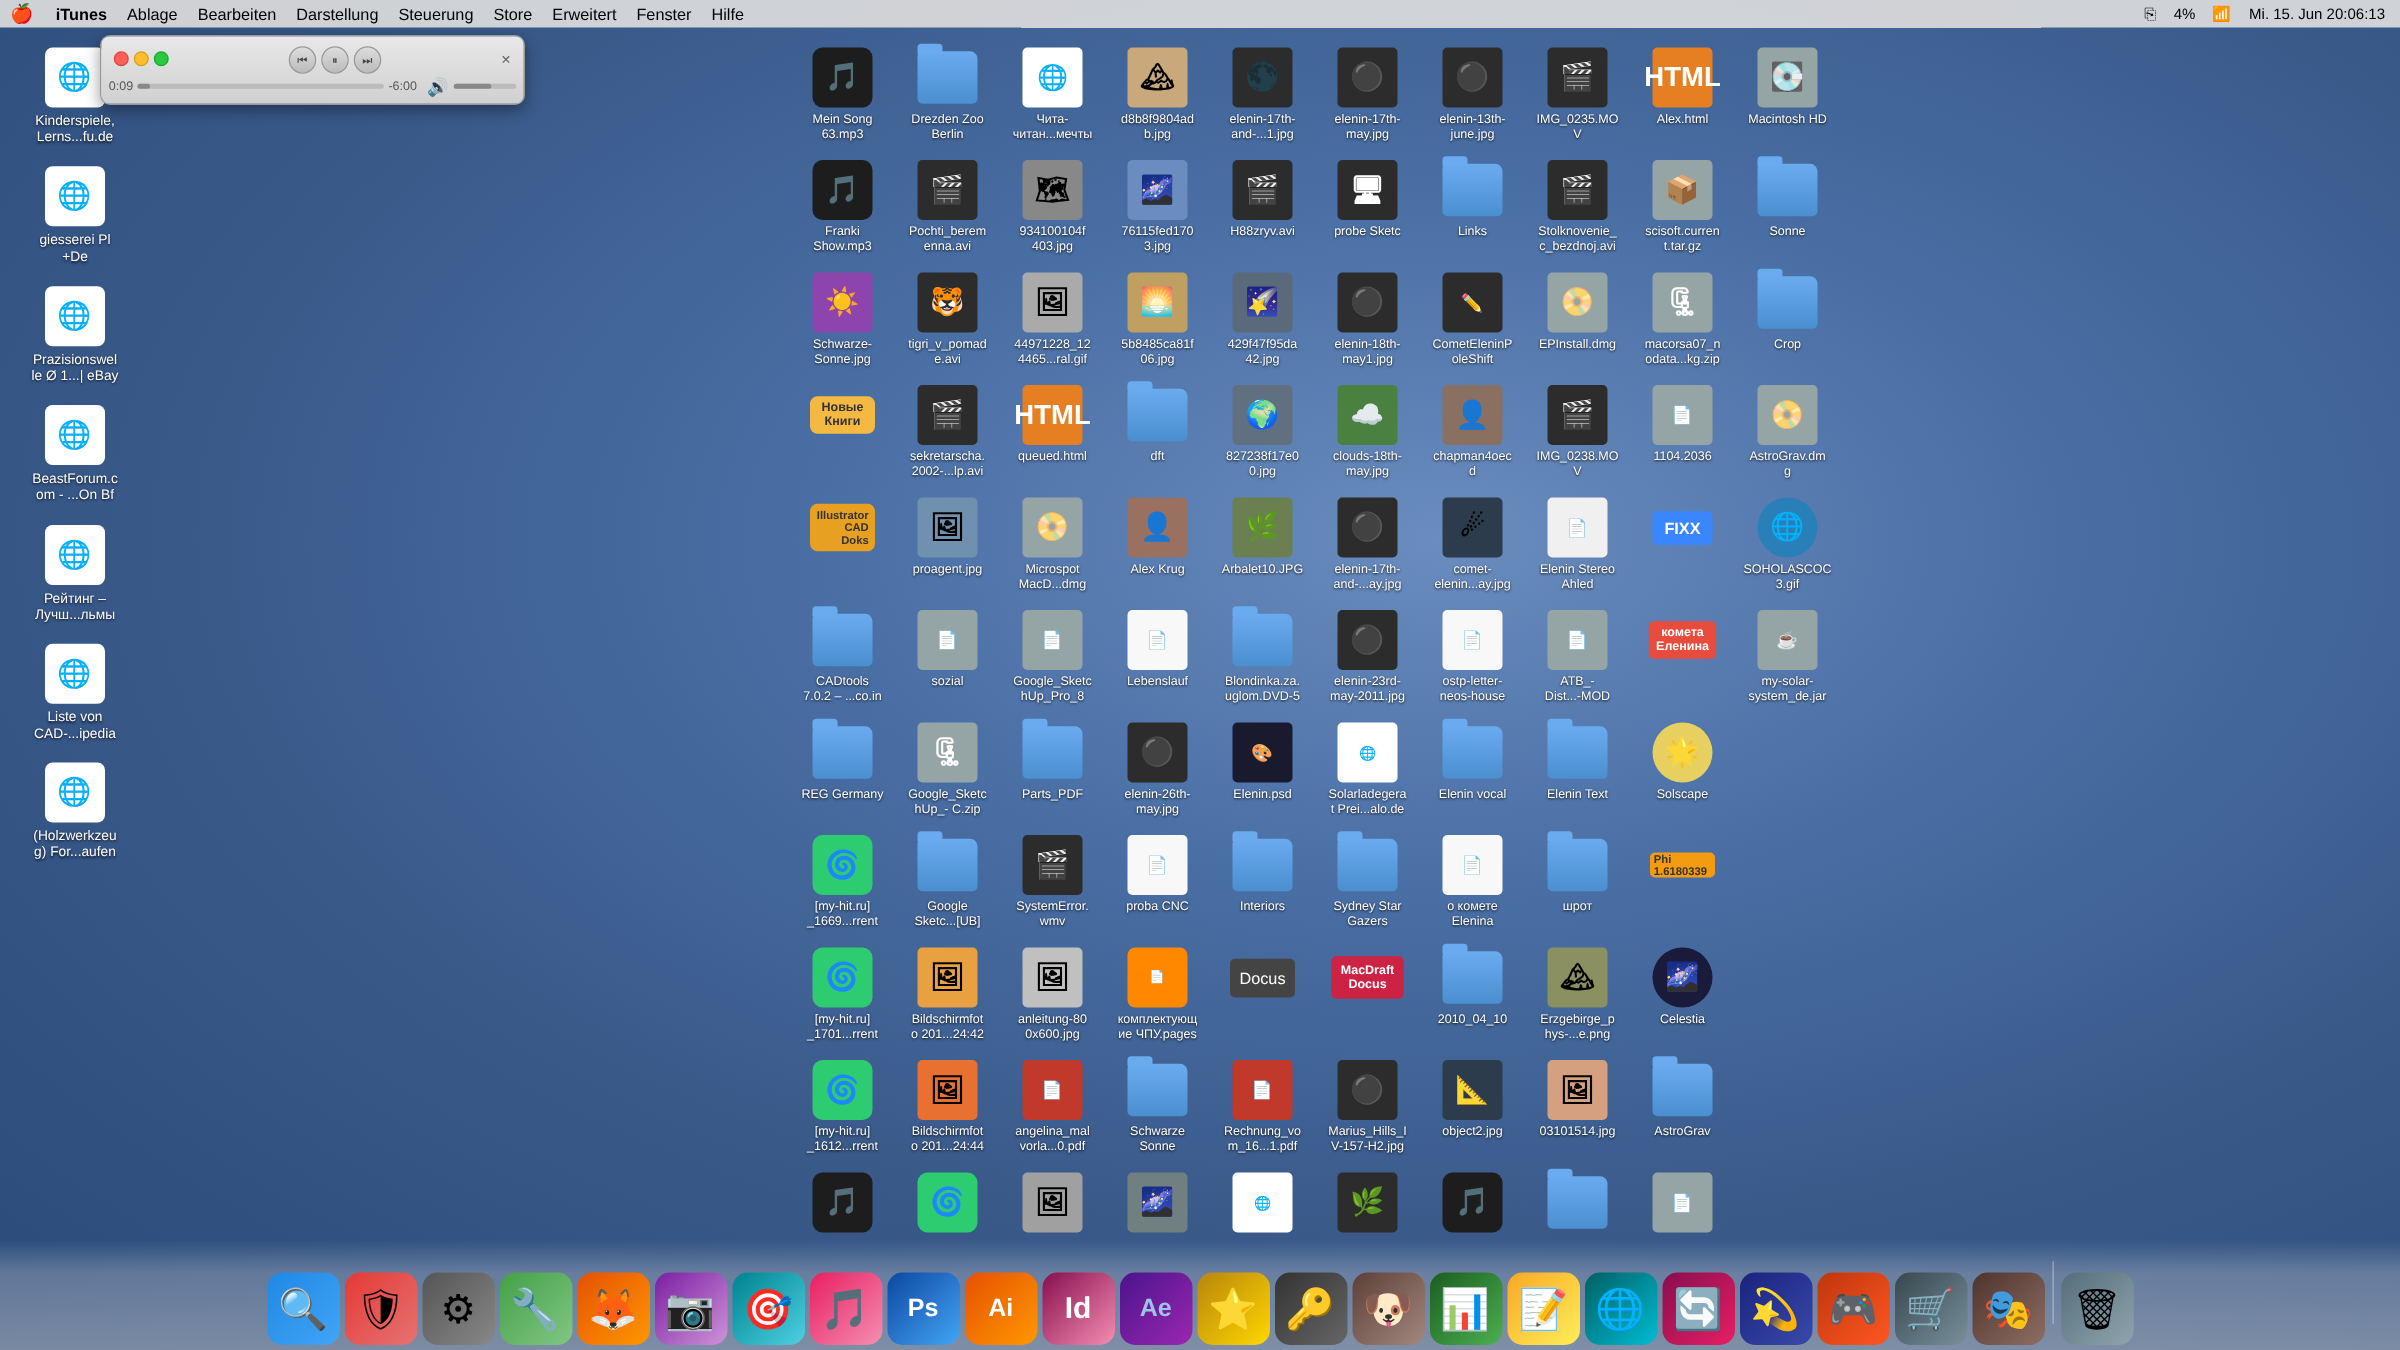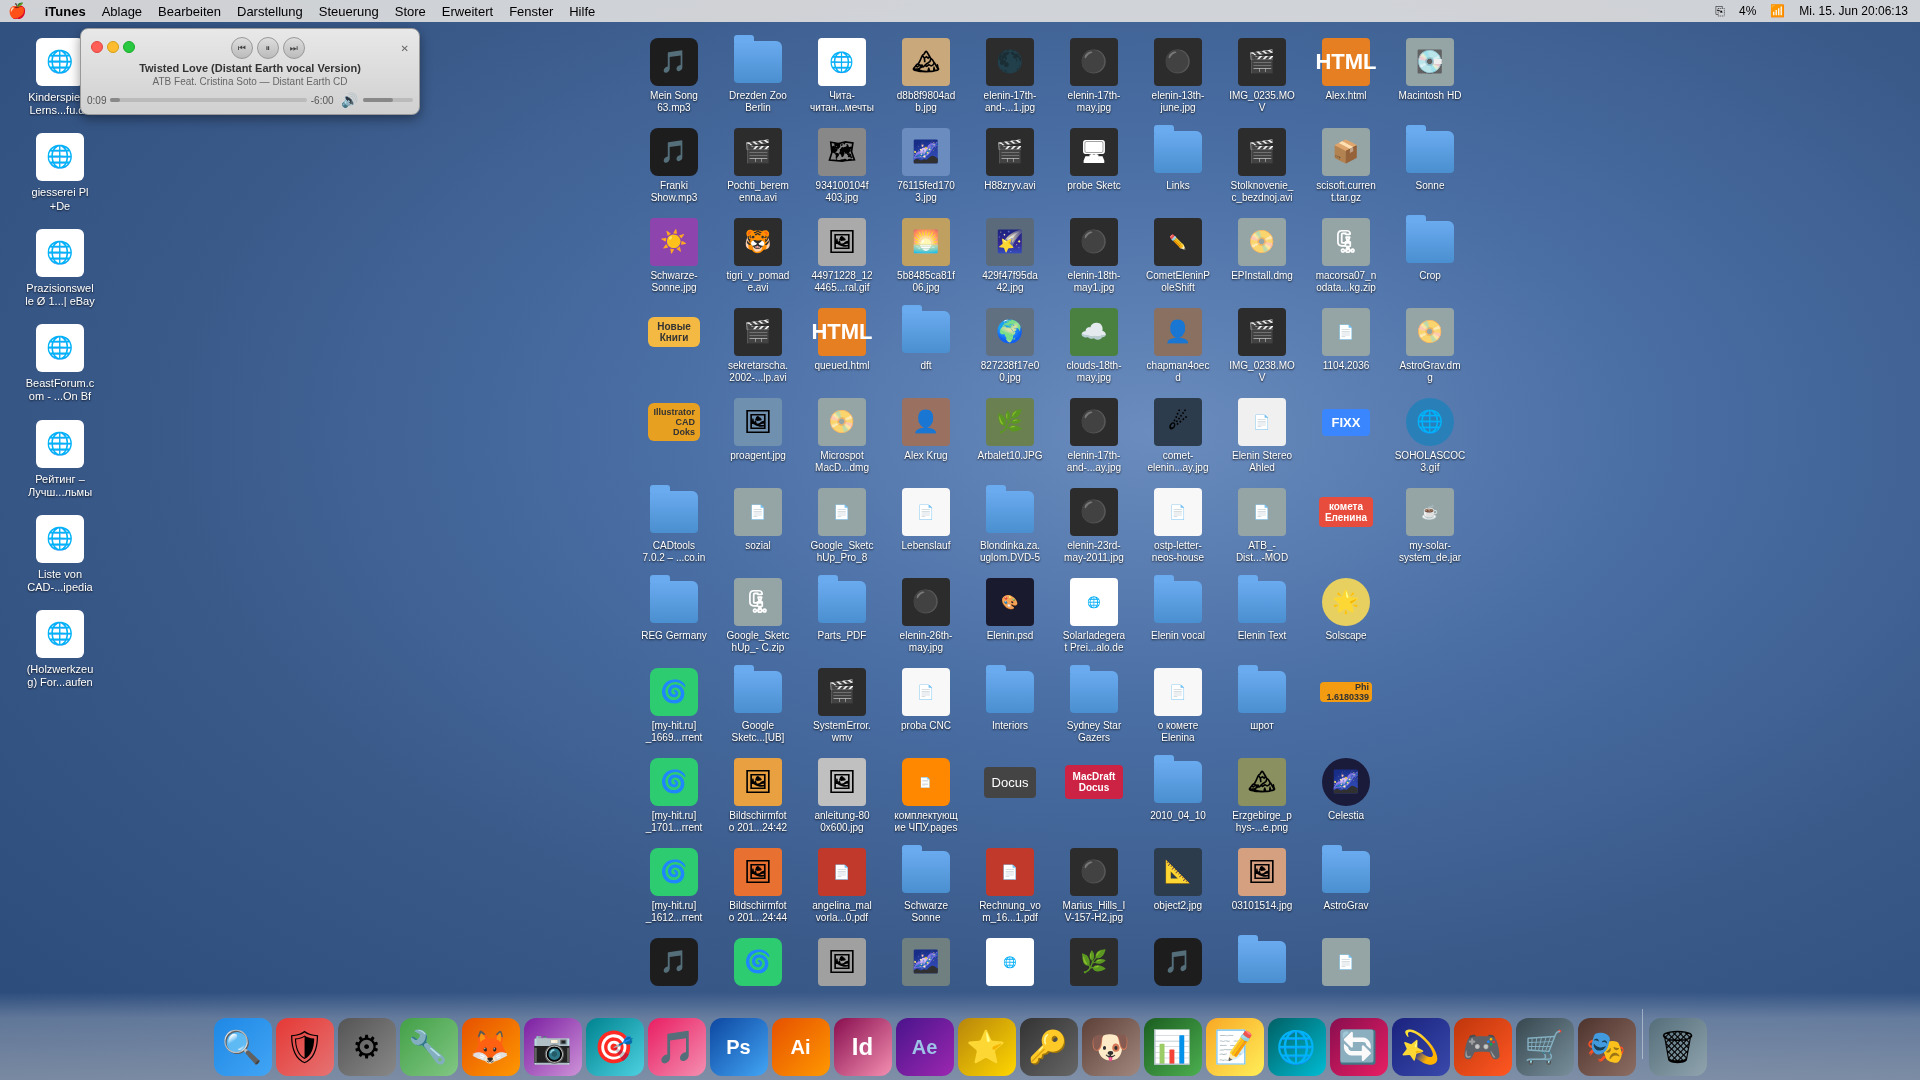--- a/index.html
+++ b/index.html
@@ -301,24 +301,20 @@
       <div class="tl tl-yellow"></div>
       <div class="tl tl-green"></div>
     </div>
     <div style="margin-left:auto; display:flex; gap:4px; align-items:center;">
       <div class="itunes-btn">⏮</div>
       <div class="itunes-btn">⏸</div>
       <div class="itunes-btn">⏭</div>
     </div>
     <div style="margin-left:auto; font-size:10px; color:#666;">✕</div>
   </div>
-  <div class="itunes-song-info">
-    <div class="title">Twisted Love (Distant Earth vocal Version)</div>
-    <div class="artist">ATB Feat. Cristina Soto — Distant Earth CD</div>
-  </div>
   <div class="itunes-progress">
     <span>0:09</span>
     <div class="progress-bar-track">
       <div class="progress-bar-fill"></div>
     </div>
     <span>-6:00</span>
     <span style="font-size:14px; margin-left:4px;">🔊</span>
     <div style="width:50px; height:4px; background:#bbb; border-radius:2px; position:relative;">
       <div style="width:60%; height:100%; background:#888; border-radius:2px;"></div>
     </div>
@@ -851,21 +847,21 @@
     <span class="fi-label">о комете<br>Elenina</span>
   </div>
   <div class="file-icon">
     <div class="fi-img">
         <div class="folder-icon"></div>
       </div>
     <span class="fi-label">шрот</span>
   </div>
   <div class="file-icon">
     <div class="fi-img">
-      <div style="background:#f39c12;color:#333;border-radius:4px;padding:0 3px;font-size:9px;font-weight:bold;text-align:right;">Phi 1.6180339</div>
+      <div style="background:#f39c12;color:#333;border-radius:4px;padding:0 3px;font-size:9px;font-weight:bold;text-align:left;">Phi 1.6180339</div>
     </div>
     <span class="fi-label"></span>
   </div>
   <div style="width:80px;"></div>
 
   <div class="file-icon">
     <div class="fi-img">
         <div class="icon-box icon-torrent">🌀</div>
       </div>
     <span class="fi-label">[my-hit.ru]<br>_1701...rrent</span>

